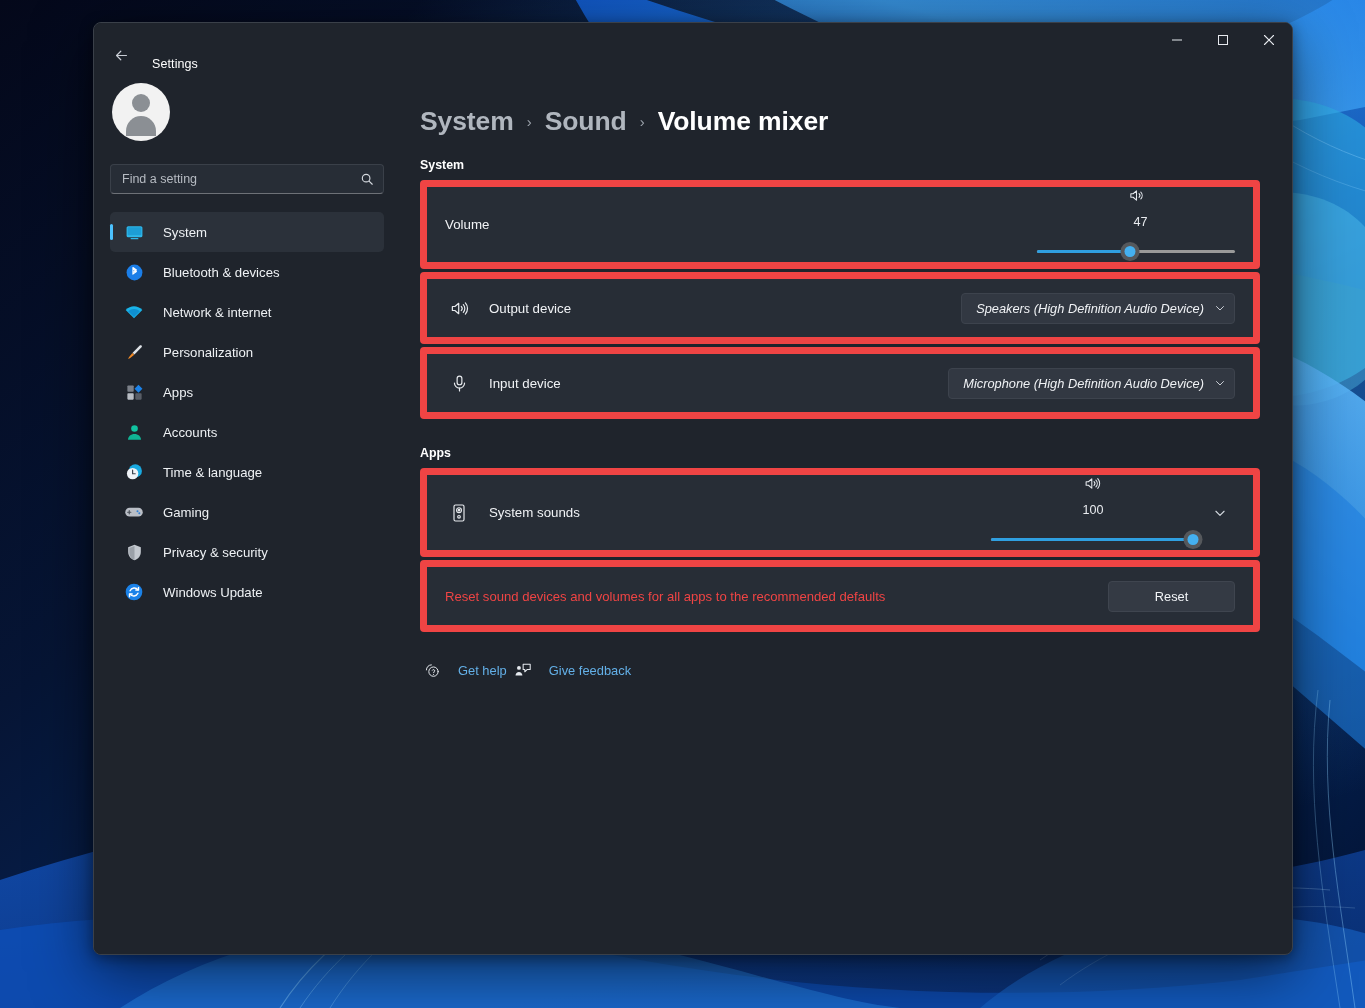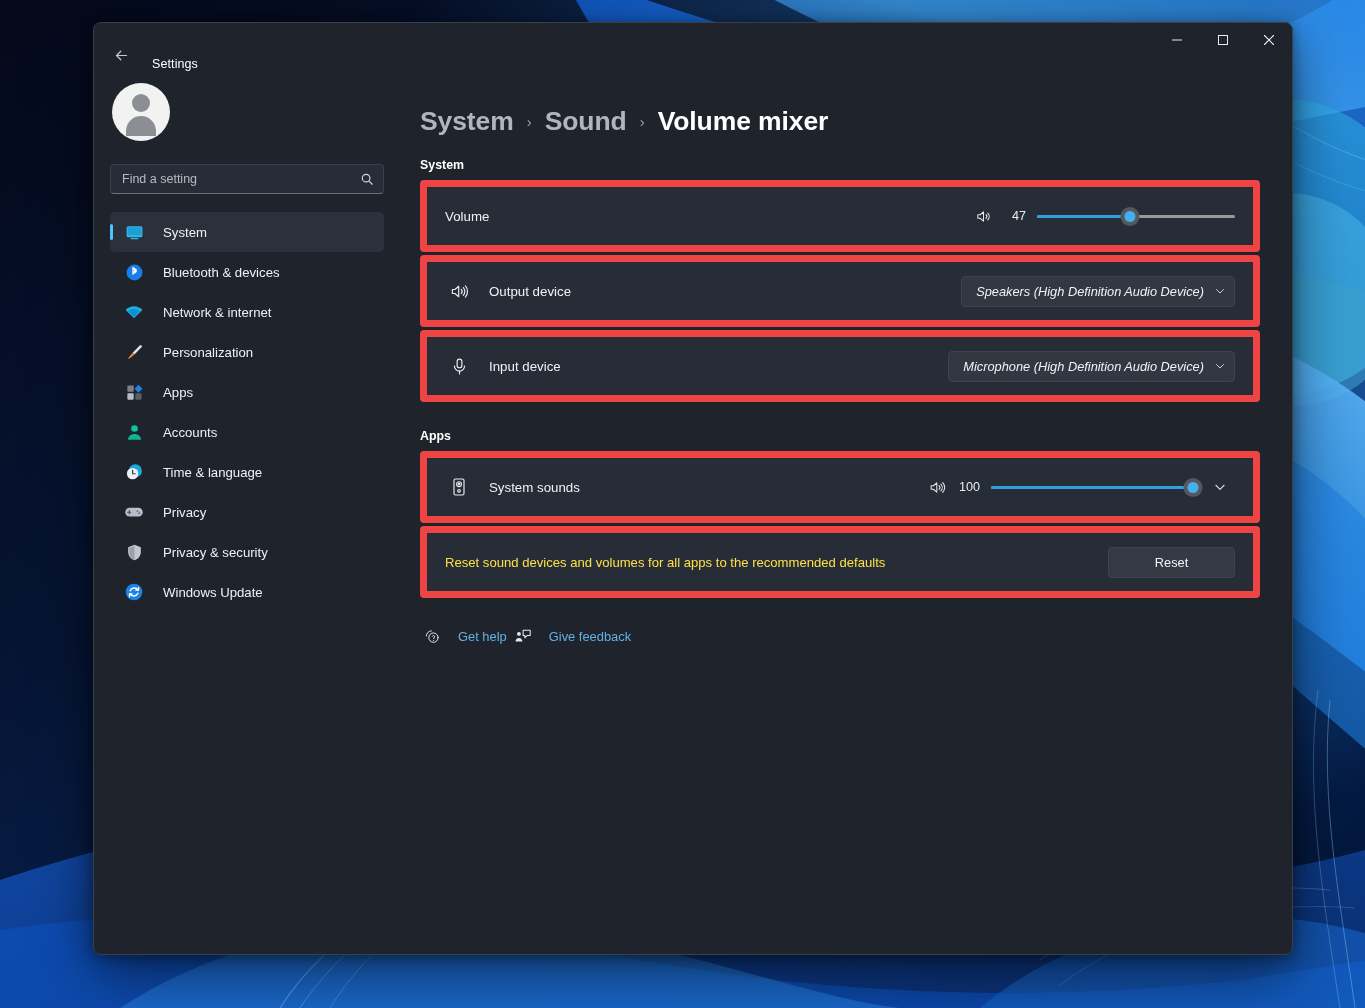--- a/index.html
+++ b/index.html
@@ -196,21 +196,21 @@
     font-size: 13.3px;
     color: #f0f2f5;
   }
   .card-right {
     margin-left: auto;
     display: flex;
     align-items: center;
   }
 
   
-  .slider-group { display: flex; align-items: center; gap: 11px; }
+  .slider-group { display: flex; align-items: center; gap: 11px; flex-direction: column; }
   .spk-icon { color: #e3e7ec; display: flex; }
   .slider-val {
     font-size: 12.6px;
     color: #e8ebef;
     min-width: 23px;
     text-align: right;
   }
   .slider {
     position: relative;
     height: 22px;
@@ -268,21 +268,21 @@
     width: 30px; height: 30px;
     display: flex; align-items: center; justify-content: center;
     color: #d4d9df;
     margin-left: 12px;
     border-radius: 4px;
   }
 
   
   .reset-text {
     font-size: 13.1px;
-    color: #fde047;
+    color: #ef4444;
   }
   .btn {
     background: #343a44;
     border: 1px solid #3f454f;
     border-radius: 4px;
     height: 31px;
     min-width: 127px;
     display: flex; align-items: center; justify-content: center;
     font-size: 12.8px;
     color: #f2f4f7;
@@ -497,21 +497,21 @@
 
         <div class="navitem">
           <span class="nav-icon">
             <svg width="20" height="20" viewBox="0 0 24 24">
               <rect x="1.5" y="7" width="21" height="10.5" rx="5.25" fill="#b9bec6"></rect>
               <path d="M6.3 10.4v3.8M4.4 12.3h3.8" stroke="#4a5059" stroke-width="1.4" stroke-linecap="round"></path>
               <circle cx="16.2" cy="11.2" r="1.2" fill="#2f7fd6"></circle>
               <circle cx="18.4" cy="13.6" r="1.2" fill="#2f7fd6"></circle>
             </svg>
           </span>
-          <span class="nav-label">Privacy</span>
+          <span class="nav-label">Gaming</span>
         </div>
 
 
         <div class="navitem">
           <span class="nav-icon">
             <svg width="19" height="19" viewBox="0 0 24 24">
               <path d="M12 2.2 4 5.4v6c0 5 3.4 9.2 8 10.4 4.6-1.2 8-5.4 8-10.4v-6L12 2.2Z" fill="#c3c8cf"></path>
               <path d="M12 3.8v17.5c-3.8-1.2-6.5-4.8-6.5-9.1V6.4L12 3.8Z" fill="#9aa0a8"></path>
             </svg>
           </span>

